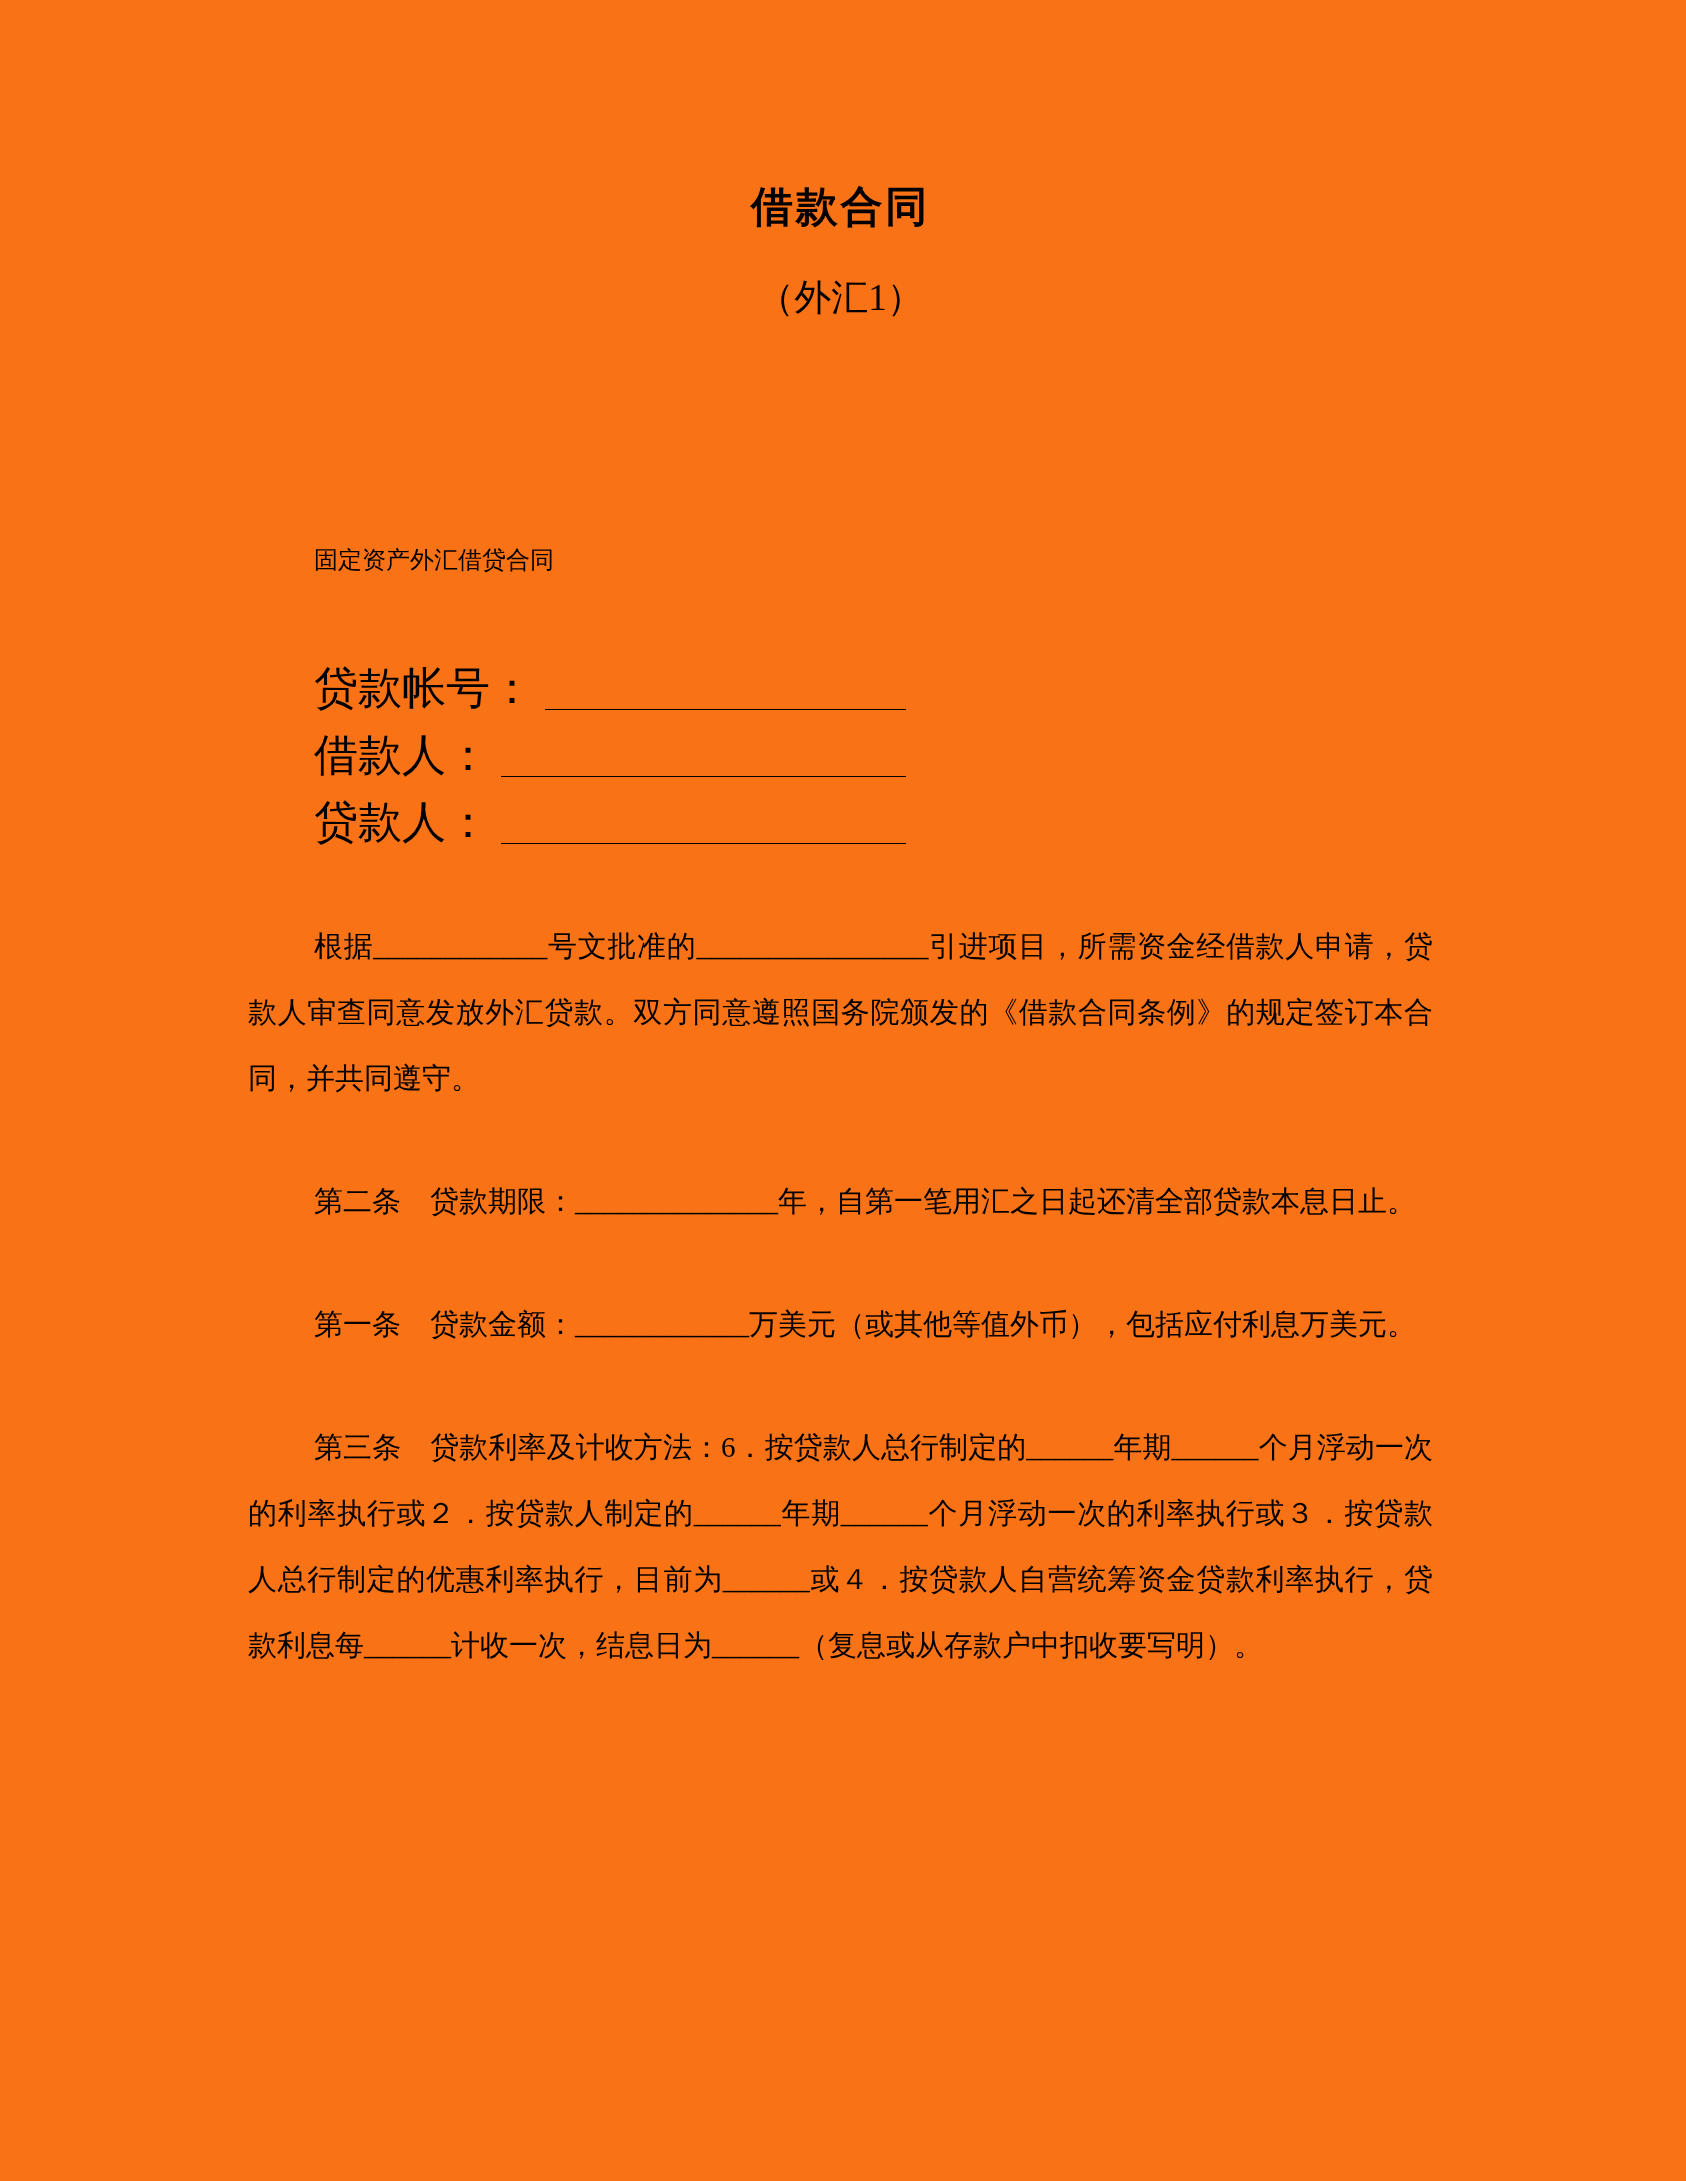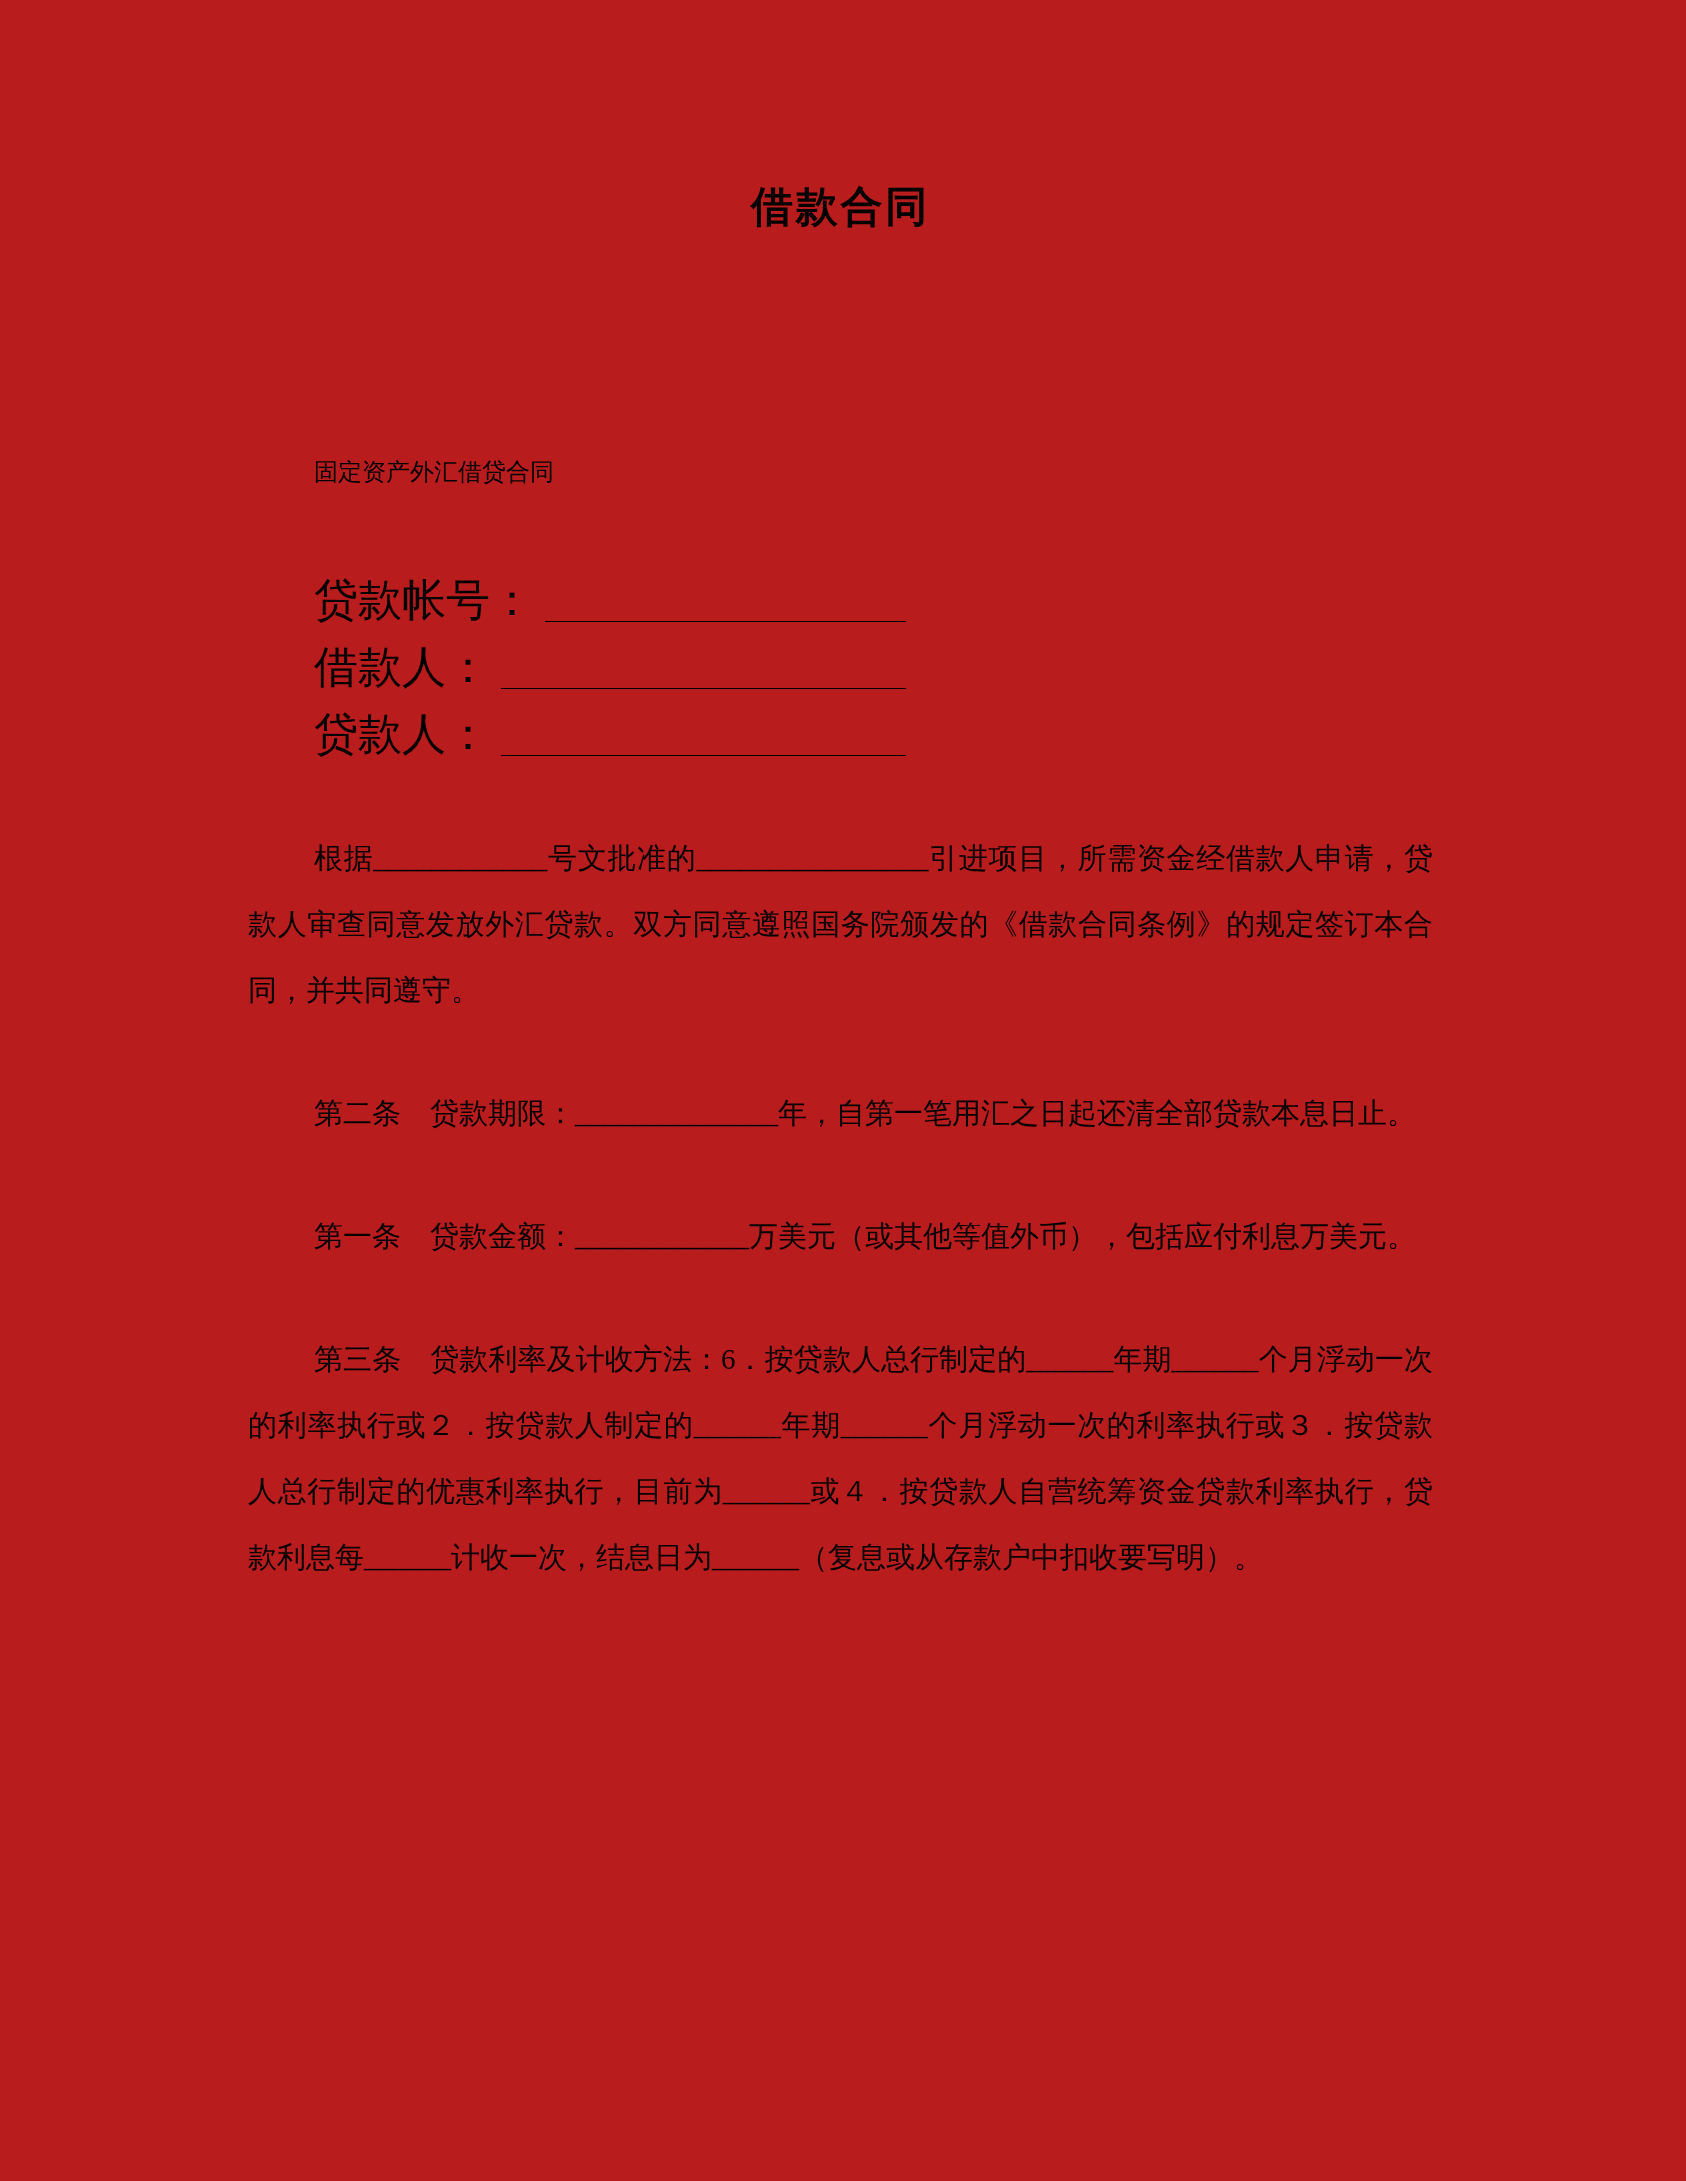--- a/index.html
+++ b/index.html
@@ -6,21 +6,21 @@
   html, body { background: #ffffff; }
   body {
     width: 1686px;
     min-height: 2182px;
     color: #000000;
     font-family: "Liberation Serif", "DejaVu Serif", serif;
   }
   .page {
     width: 1686px;
     min-height: 2182px;
-    background: #b91c1c;
+    background: #f97316;
     padding: 180px 253px 110px 248px;
   }
   .title {
     text-align: center;
     font-size: 42px;
     font-weight: bold;
     line-height: 55px;
     letter-spacing: 2.8px;
   }
   .subtitle {
@@ -63,20 +63,21 @@
     margin-top: 57px;
   }
 </style>
 </head>
 <body>
 
 <div class="page">
 
   <h1 class="title">借款合同</h1>
 
+  <div class="subtitle">（外汇1）</div>
 
   <div class="doc-heading">固定资产外汇借贷合同</div>
 
   <div class="fields">
 
     <div class="field-row">
       <span class="field-label">贷款帐号：</span>
       <span class="field-blank"></span>
     </div>
 

